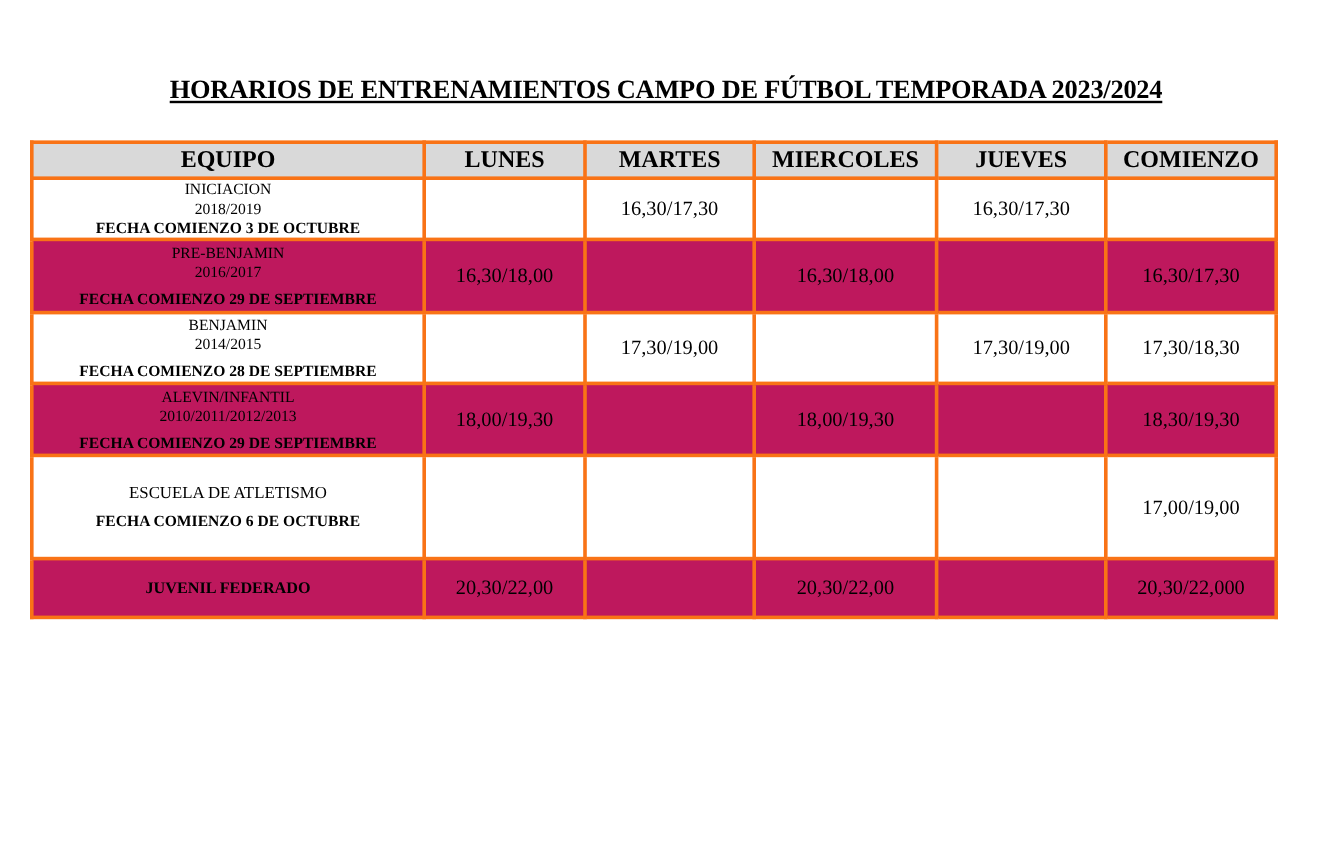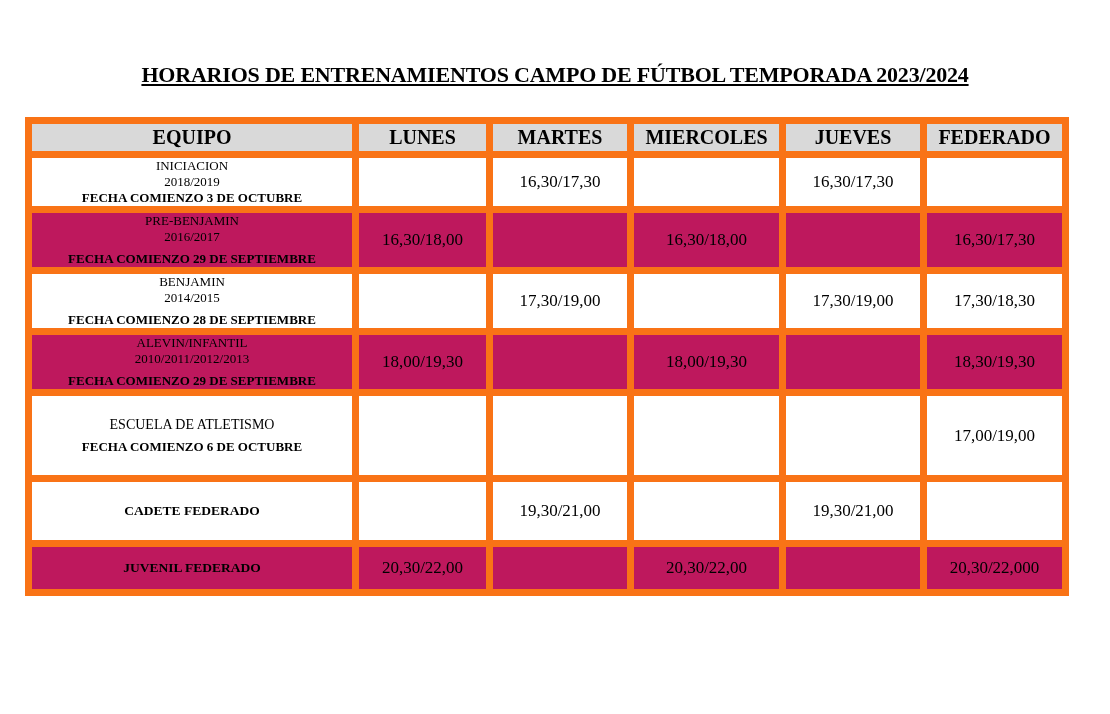--- a/index.html
+++ b/index.html
@@ -1,21 +1,21 @@
 <!DOCTYPE html>
 <html><head>
 <meta charset="utf-8">
 <style>
   html, body { margin:0; padding:0; background:#ffffff; }
   body { width:1110px; height:714px; position:relative; overflow:hidden;
          font-family: "Liberation Serif", "DejaVu Serif", serif; color:#000; }
   .title { position:absolute; left:0; width:1110px; top:62px; text-align:center;
            font-size:22px; font-weight:bold; text-decoration:underline; letter-spacing:-0.2px; }
   table.sched { position:absolute; left:25px; top:117px; border-collapse:collapse; table-layout:fixed; }
-  table.sched td, table.sched th { border:7px solid #f97316; padding:0; text-align:center; vertical-align:middle; }
+  table.sched td, table.sched th { border:3px solid #f97316; padding:0; text-align:center; vertical-align:middle; }
   th { background:#d9d9d9; font-size:20px; font-weight:bold; height:27px; }
   tr.shade td { background:#be185d; }
   td.time { font-size:17px; }
   .team-line { display:block; font-size:13px; line-height:16px; }
   .team-bold { display:block; font-size:13px; font-weight:bold; line-height:16px; }
   .gap { display:block; height:6px; }
   .team-fed { font-size:13.5px; font-weight:bold; }
   .escuela { font-size:14px; line-height:17px; }
 </style>
 </head>
@@ -32,21 +32,21 @@
       <col style="width:141px">
       <col style="width:142px">
   </colgroup>
   <thead>
     <tr>
       <th>EQUIPO</th>
       <th>LUNES</th>
       <th>MARTES</th>
       <th>MIERCOLES</th>
       <th>JUEVES</th>
-      <th>FEDERADO</th>
+      <th>COMIENZO</th>
     </tr>
   </thead>
   <tbody>
 
     <tr style="height:51px">
       <td>
         <span class="team-line">INICIACION</span>
         <span class="team-line">2018/2019</span>
         <span class="team-bold">FECHA COMIENZO 3 DE OCTUBRE</span>
       </td>
@@ -106,28 +106,20 @@
         <span class="team-bold">FECHA COMIENZO 6 DE OCTUBRE</span>
       </td>
       <td class="time"></td>
       <td class="time"></td>
       <td class="time"></td>
       <td class="time"></td>
       <td class="time">17,00/19,00</td>
     </tr>
 
 
-    <tr style="height:65px">
-      <td class="team-fed">CADETE FEDERADO</td>
-      <td class="time"></td>
-      <td class="time">19,30/21,00</td>
-      <td class="time"></td>
-      <td class="time">19,30/21,00</td>
-      <td class="time"></td>
-    </tr>
 
     <tr class="shade" style="height:49px">
       <td class="team-fed">JUVENIL FEDERADO</td>
       <td class="time">20,30/22,00</td>
       <td class="time"></td>
       <td class="time">20,30/22,00</td>
       <td class="time"></td>
       <td class="time">20,30/22,000</td>
     </tr>
   </tbody>

